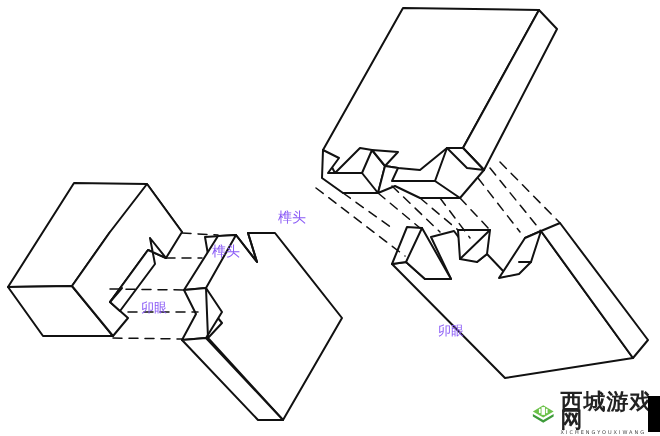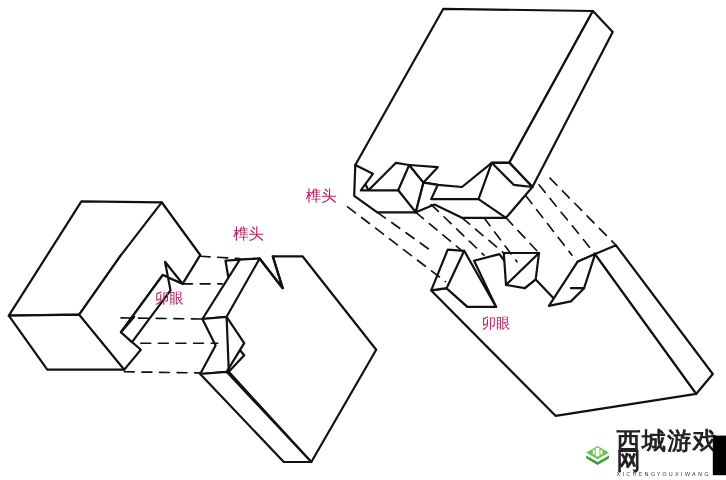--- a/index.html
+++ b/index.html
@@ -1,20 +1,20 @@
 <!DOCTYPE html>
 <html><head>
 <meta charset="utf-8">
 <style>
   html, body { margin: 0; padding: 0; background: #ffffff; }
   body { width: 660px; height: 436px; position: relative; overflow: hidden;
          font-family: "DejaVu Sans", sans-serif; }
   #diagram { position: absolute; left: 0; top: 0; width: 660px; height: 436px; }
-  .label { position: absolute; font-size: 14px; color: #be185d; line-height: 1;
-           font-family: Liberation Serif, serif; }
+  .label { position: absolute; font-size: 14px; color: #8b5cf6; line-height: 1;
+           font-family: Liberation Mono, monospace; margin-top: 38px; }
   .label.sm { font-size: 13px; }
   #watermark { position: absolute; left: 532px; top: 396px; width: 128px; height: 36px;
                display: flex; align-items: center; }
   #watermark .logo { width: 26px; height: 24px; margin-right: 6px; }
   #watermark .txt { display: flex; flex-direction: column; }
   #watermark .cn { font-size: 22px; font-weight: bold; color: #222; letter-spacing: 1px;
                    line-height: 18px; font-family: "DejaVu Sans", sans-serif; }
   #watermark .en { font-size: 5px; color: #444; letter-spacing: 2px; line-height: 7px;
                    font-family: "DejaVu Sans", sans-serif; }
   #wm-bar { position: absolute; left: 648px; top: 396px; width: 12px; height: 36px; background: #000; }

